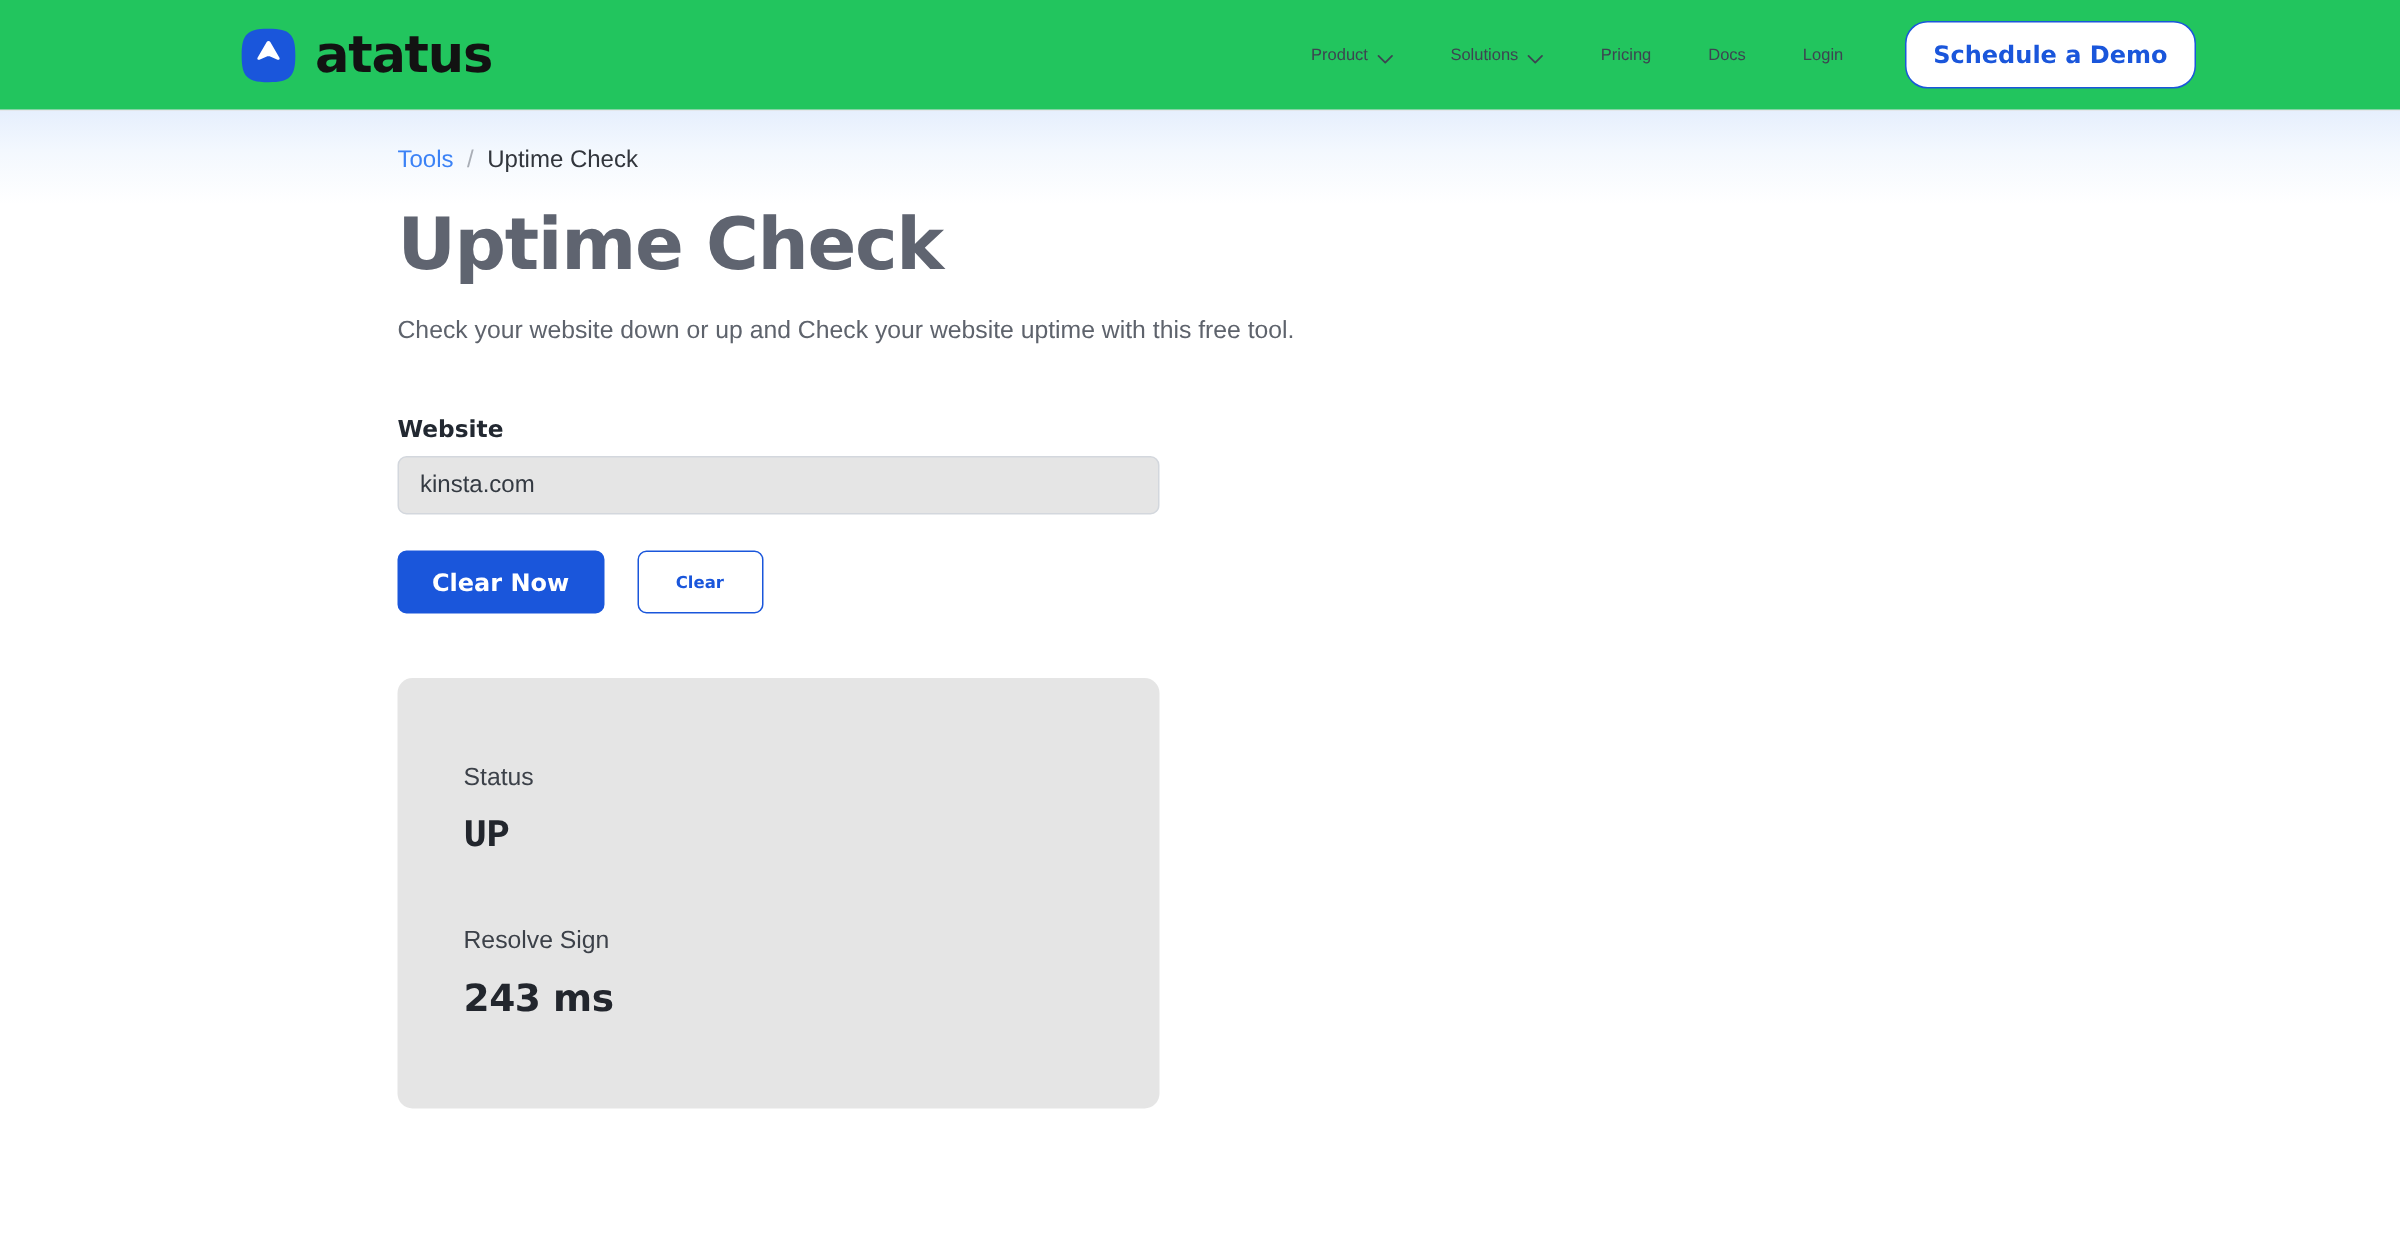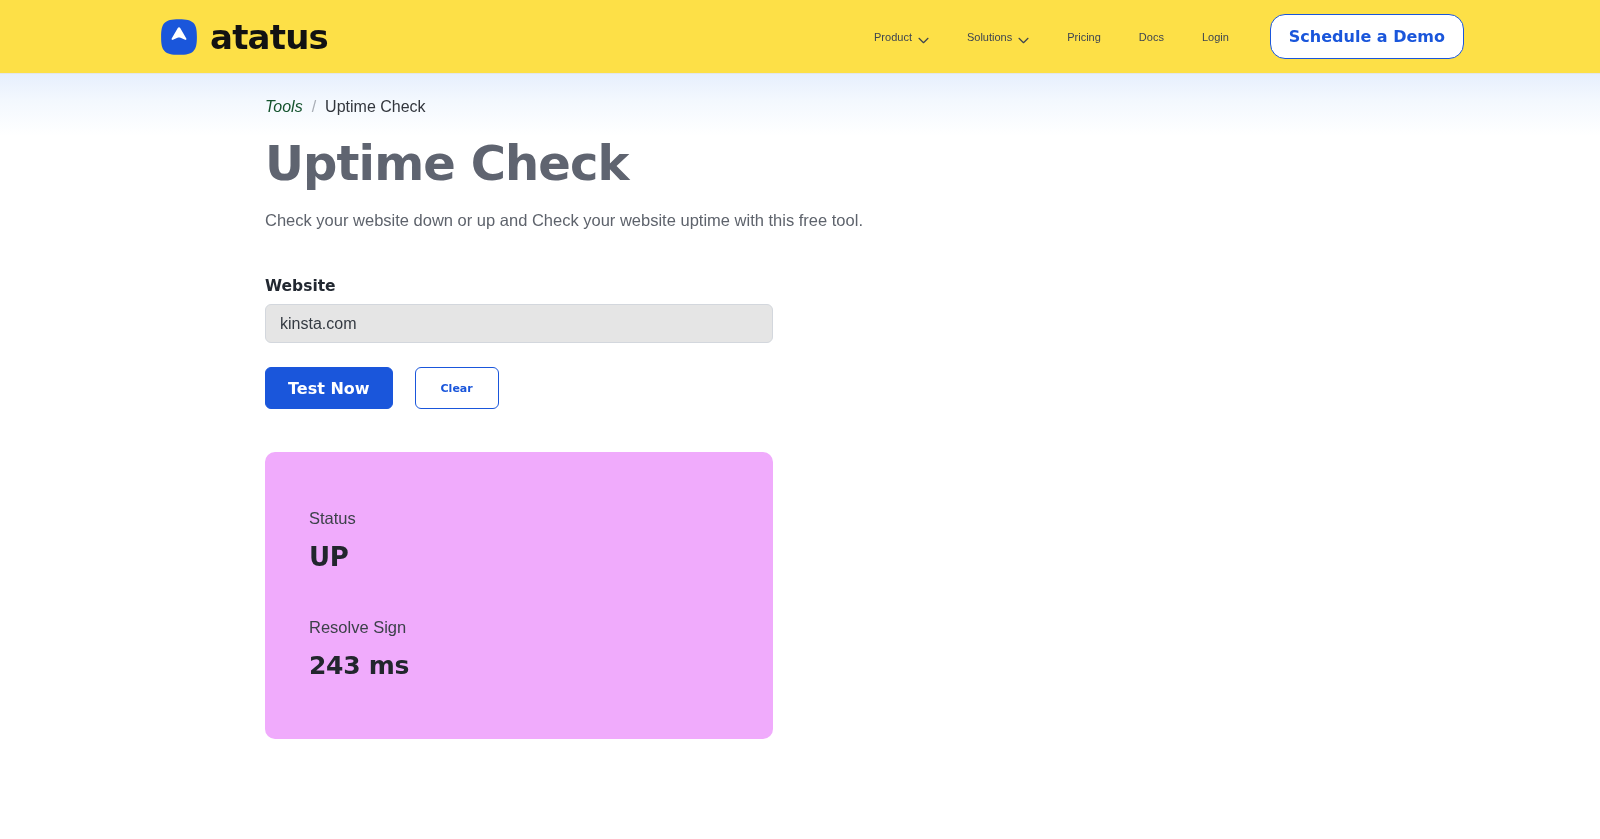--- a/index.html
+++ b/index.html
@@ -11,21 +11,21 @@
     background: #ffffff;
     font-family: "Liberation Sans", sans-serif;
     -webkit-font-smoothing: antialiased;
     overflow: hidden;
   }
 
   
   .site-header {
     position: relative;
     height: 74px;
-    background: #fde047;
+    background: #22c55e;
     border-bottom: 1px solid #e3e6ea;
     display: flex;
     align-items: center;
     padding: 0 136px 0 160px;
   }
 
   .brand {
     display: flex;
     align-items: center;
     gap: 12px;
@@ -119,24 +119,23 @@
 
   .breadcrumb {
     display: flex;
     align-items: center;
     gap: 9px;
     font-size: 16px;
     padding-top: 24px;
     color: #32363d;
   }
   .breadcrumb a {
-    color: #14532d;
+    color: #3b82f6;
     text-decoration: none;
     cursor: pointer;
-    font-style: italic;
   }
   .breadcrumb .sep { color: #a9aeb6; }
   .breadcrumb .current { color: #32363d; }
 
   .page-title {
     font-size: 48px;
     font-weight: 700;
     color: #5f6470;
     letter-spacing: -0.9px;
     margin-top: 22px;
@@ -183,42 +182,42 @@
     gap: 22px;
     margin-top: 24px;
   }
   .btn-test { height: 42px; padding: 0 22px; font-size: 16px; }
   .btn-clear { height: 42px; padding: 0 25px; font-size: 11px; }
 
   
   .result-card {
     width: 508px;
     margin-top: 43px;
-    background: #f0abfc;
+    background: #e5e5e5;
     border-radius: 10px;
     padding: 57px 0 60px 44px;
   }
   .result-block { margin-bottom: 39px; }
   .result-block:last-child { margin-bottom: 0; }
 
   .result-label {
     font-size: 16.5px;
     color: #3c4149;
     line-height: 1.2;
   }
   .result-value {
     font-size: 25px;
     font-weight: 700;
     color: #22262d;
     margin-top: 14px;
     line-height: 1.1;
     letter-spacing: -0.3px;
     font-family: "DejaVu Sans", sans-serif;
   }
-  .result-value.status { font-size: 26px; }
+  .result-value.status { font-size: 26px; font-family: Liberation Mono, monospace; }
   .result-block.status-block { margin-bottom: 46px; }
 </style>
 </head>
 <body>
 
 <header class="site-header">
 
   <a class="brand" href="#">
     <span class="brand-mark">
       <svg viewBox="0 0 38 38" width="38" height="38" xmlns="http://www.w3.org/2000/svg">
@@ -282,21 +281,21 @@
 
   <p class="page-sub">Check your website down or up and Check your website uptime with this free tool.</p>
 
   <section class="form-area">
 
     <label class="field-label" for="website">Website</label>
 
     <input class="website-input" id="website" type="text" value="kinsta.com" style="">
 
     <div class="form-actions">
-      <button class="btn btn-solid btn-test" type="button">Test Now</button>
+      <button class="btn btn-solid btn-test" type="button">Clear Now</button>
       <button class="btn btn-outline btn-clear" type="button">Clear</button>
     </div>
 
   </section>
 
   <section class="result-card">
 
     <div class="result-block status-block">
       <div class="result-label">Status</div>
       <div class="result-value status">UP</div>

